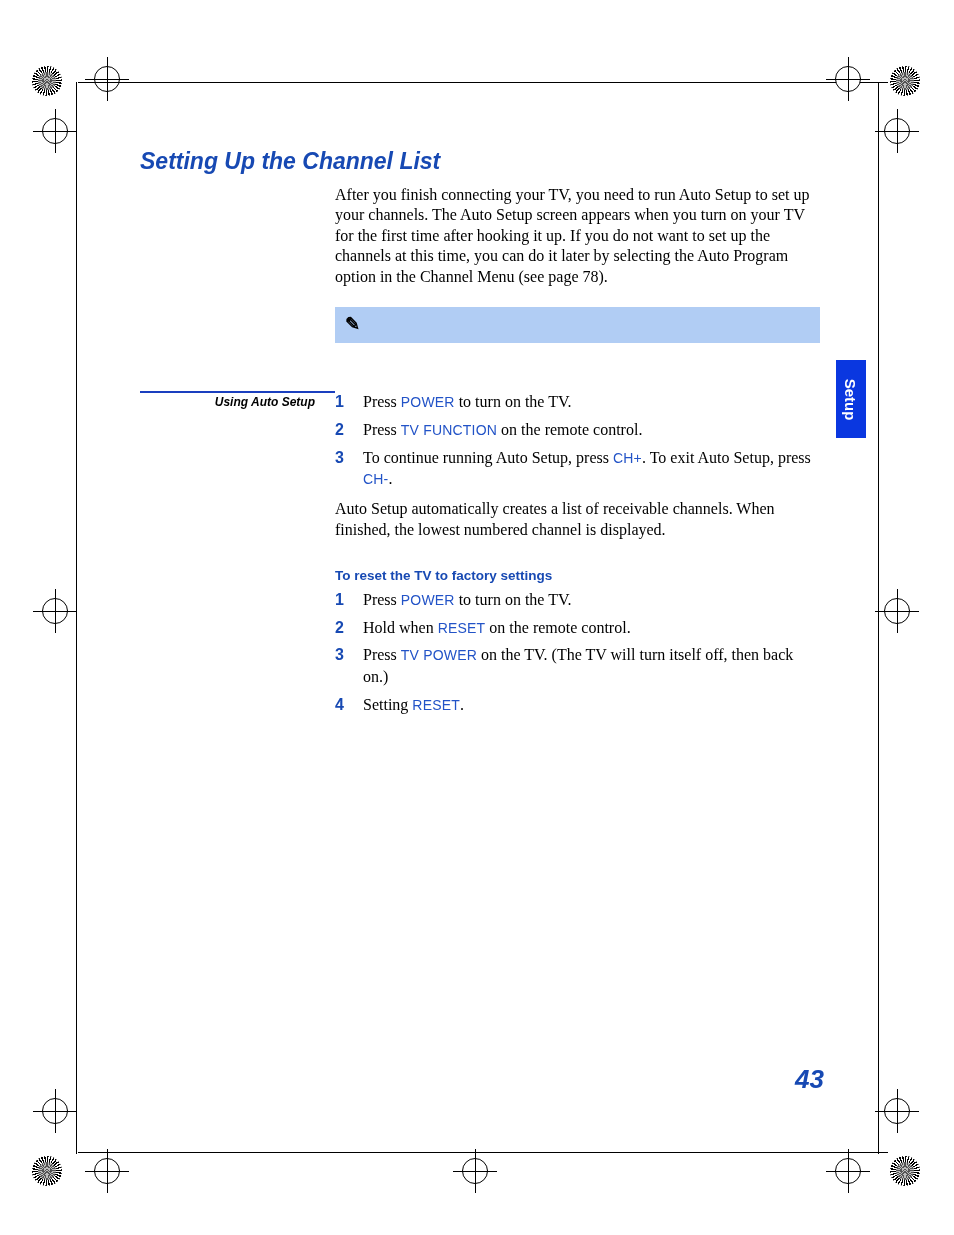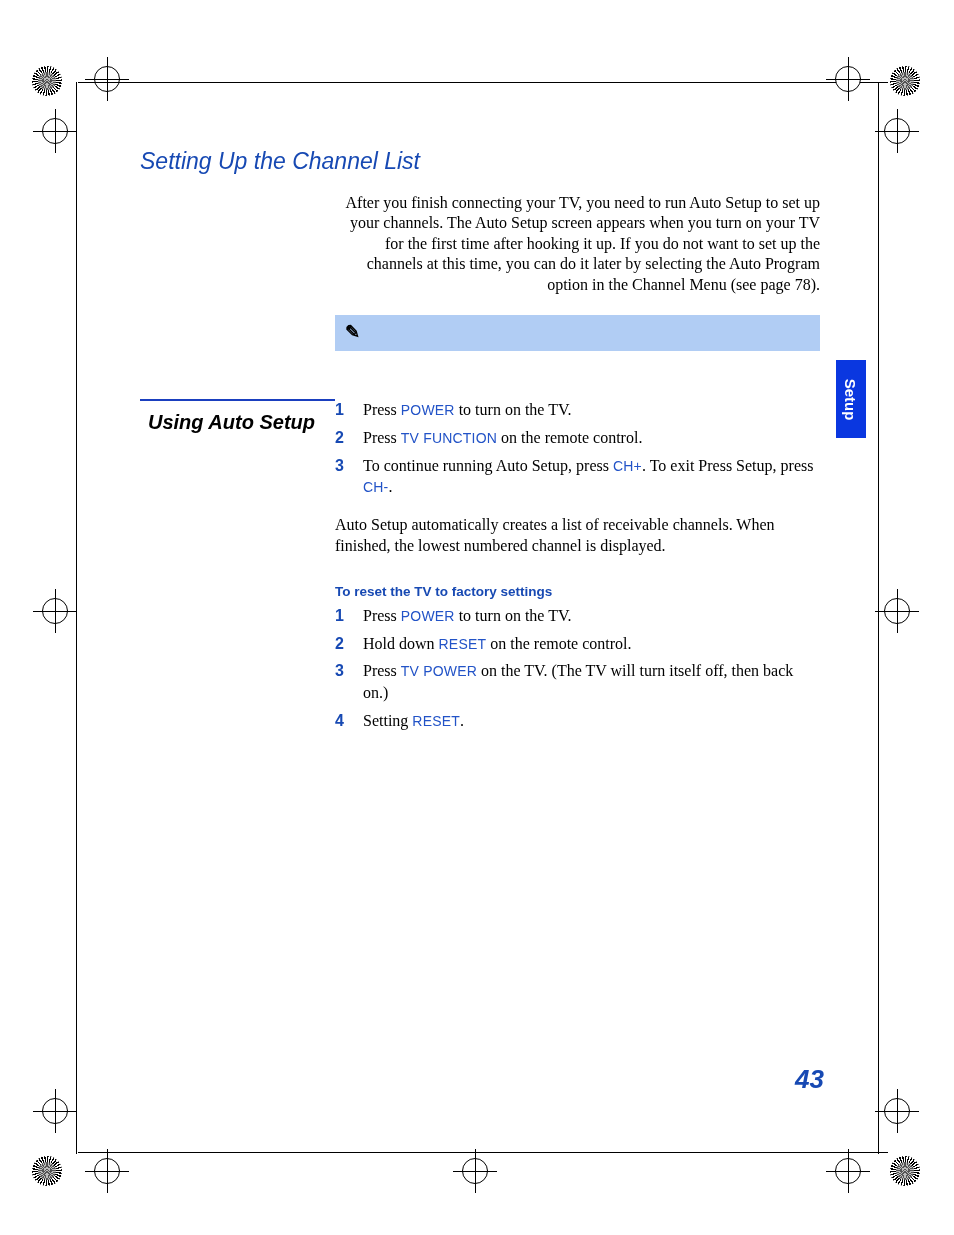--- a/index.html
+++ b/index.html
@@ -59,32 +59,31 @@
 
   
   .content {
     position: absolute;
     left: 140px;
     top: 148px;
     width: 680px;
   }
   .heading {
     font-family: Verdana, Arial, sans-serif;
-    font-weight: 400;
+    font-weight: 700;
     font-style: italic;
     font-size: 23px;
     color: #1749b3;
-    margin: 0 0 18px 0;
+    margin: 0 0 10px 0;
     letter-spacing: 0;
   }
   .intro {
     margin-left: 195px;
     font-size: 16px;
     line-height: 1.28;
-    text-align: right;
   }
   .notebox {
     margin-left: 195px;
     margin-top: 20px;
     background: #b1cdf4;
     padding: 8px 10px 10px 10px;
     display: flex;
     font-family: Verdana, Arial, sans-serif;
     font-size: 13px;
     font-weight: 700;
@@ -101,24 +100,24 @@
     margin-top: 48px;
     display: flex;
   }
   .sidehead {
     width: 175px;
     flex: 0 0 175px;
     padding-right: 20px;
     font-family: Verdana, Arial, sans-serif;
     font-weight: 700;
     font-style: italic;
-    font-size: 20px;
+    font-size: 12px;
     color: #000;
     border-top: 2px solid #1a3fbf;
-    padding-top: 10px;
+    padding-top: 2px;
     text-align: right;
   }
   .bodycol {
     flex: 1;
     font-size: 16px;
     line-height: 1.35;
   }
   ol.numlist {
     list-style: none;
     margin: 0;
@@ -139,21 +138,21 @@
   ol.numlist li .txt {
     flex: 1;
   }
   .bluecaps {
     font-family: Verdana, Arial, sans-serif;
     color: #2253c7;
     font-size: 14px;
     letter-spacing: 0.2px;
   }
   .paragraph {
-    margin-top: 16px;
+    margin-top: 8px;
     margin-bottom: 24px;
   }
   .subhead {
     font-family: Verdana, Arial, sans-serif;
     font-weight: 700;
     color: #1749b3;
     font-size: 13.5px;
     margin-bottom: 4px;
     margin-top: 26px;
   }
@@ -244,40 +243,40 @@
           </li>
           <li>
             <span class="num">2</span>
             <span class="txt">
               <span>Press </span><span class="bluecaps">TV FUNCTION</span><span> on the remote control.</span>
             </span>
           </li>
           <li>
             <span class="num">3</span>
             <span class="txt">
-              <span>To continue running Auto Setup, press </span><span class="bluecaps">CH+</span><span>. To exit Press Setup, press </span><span class="bluecaps">CH-</span><span>.</span>
+              <span>To continue running Auto Setup, press </span><span class="bluecaps">CH+</span><span>. To exit Auto Setup, press </span><span class="bluecaps">CH-</span><span>.</span>
             </span>
           </li>
         </ol>
 
         <div class="paragraph">Auto Setup automatically creates a list of receivable channels. When finished, the lowest numbered channel is displayed.</div>
 
         <div class="subhead">To reset the TV to factory settings</div>
 
         <ol class="numlist">
           <li>
             <span class="num">1</span>
             <span class="txt">
               <span>Press </span><span class="bluecaps">POWER</span><span> to turn on the TV.</span>
             </span>
           </li>
           <li>
             <span class="num">2</span>
             <span class="txt">
-              <span>Hold down </span><span class="bluecaps">RESET</span><span> on the remote control.</span>
+              <span>Hold when </span><span class="bluecaps">RESET</span><span> on the remote control.</span>
             </span>
           </li>
           <li>
             <span class="num">3</span>
             <span class="txt">
               <span>Press </span><span class="bluecaps">TV POWER</span><span> on the TV. (The TV will turn itself off, then back on.)</span>
             </span>
           </li>
           <li>
             <span class="num">4</span>

